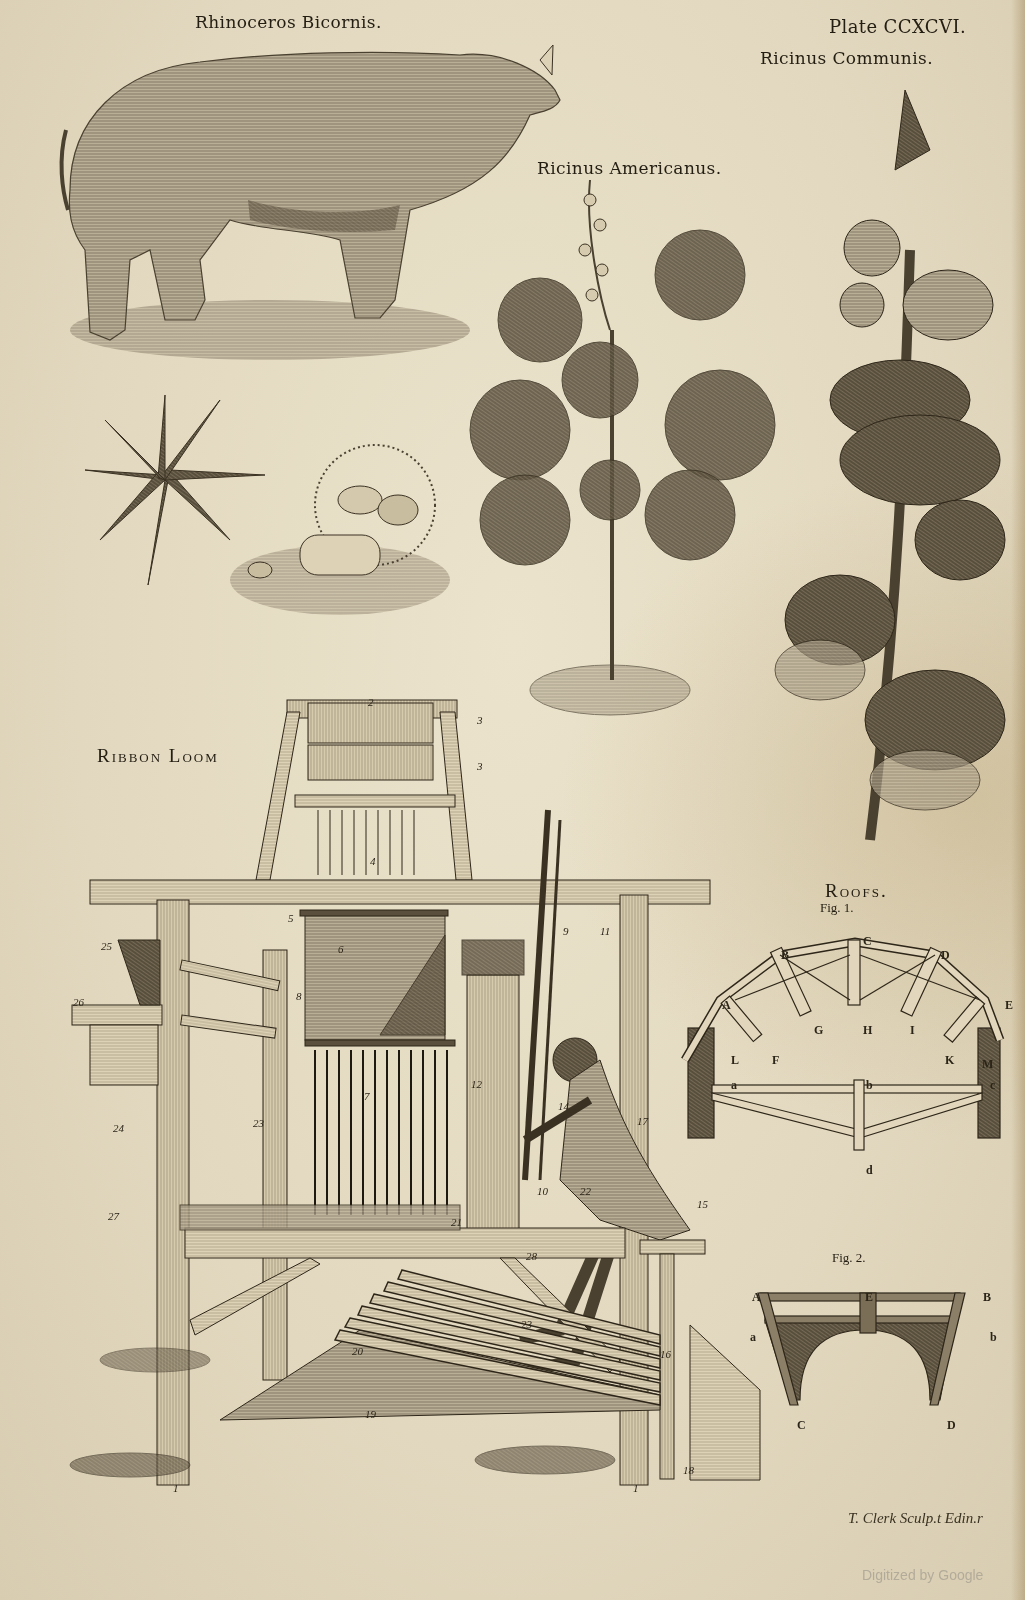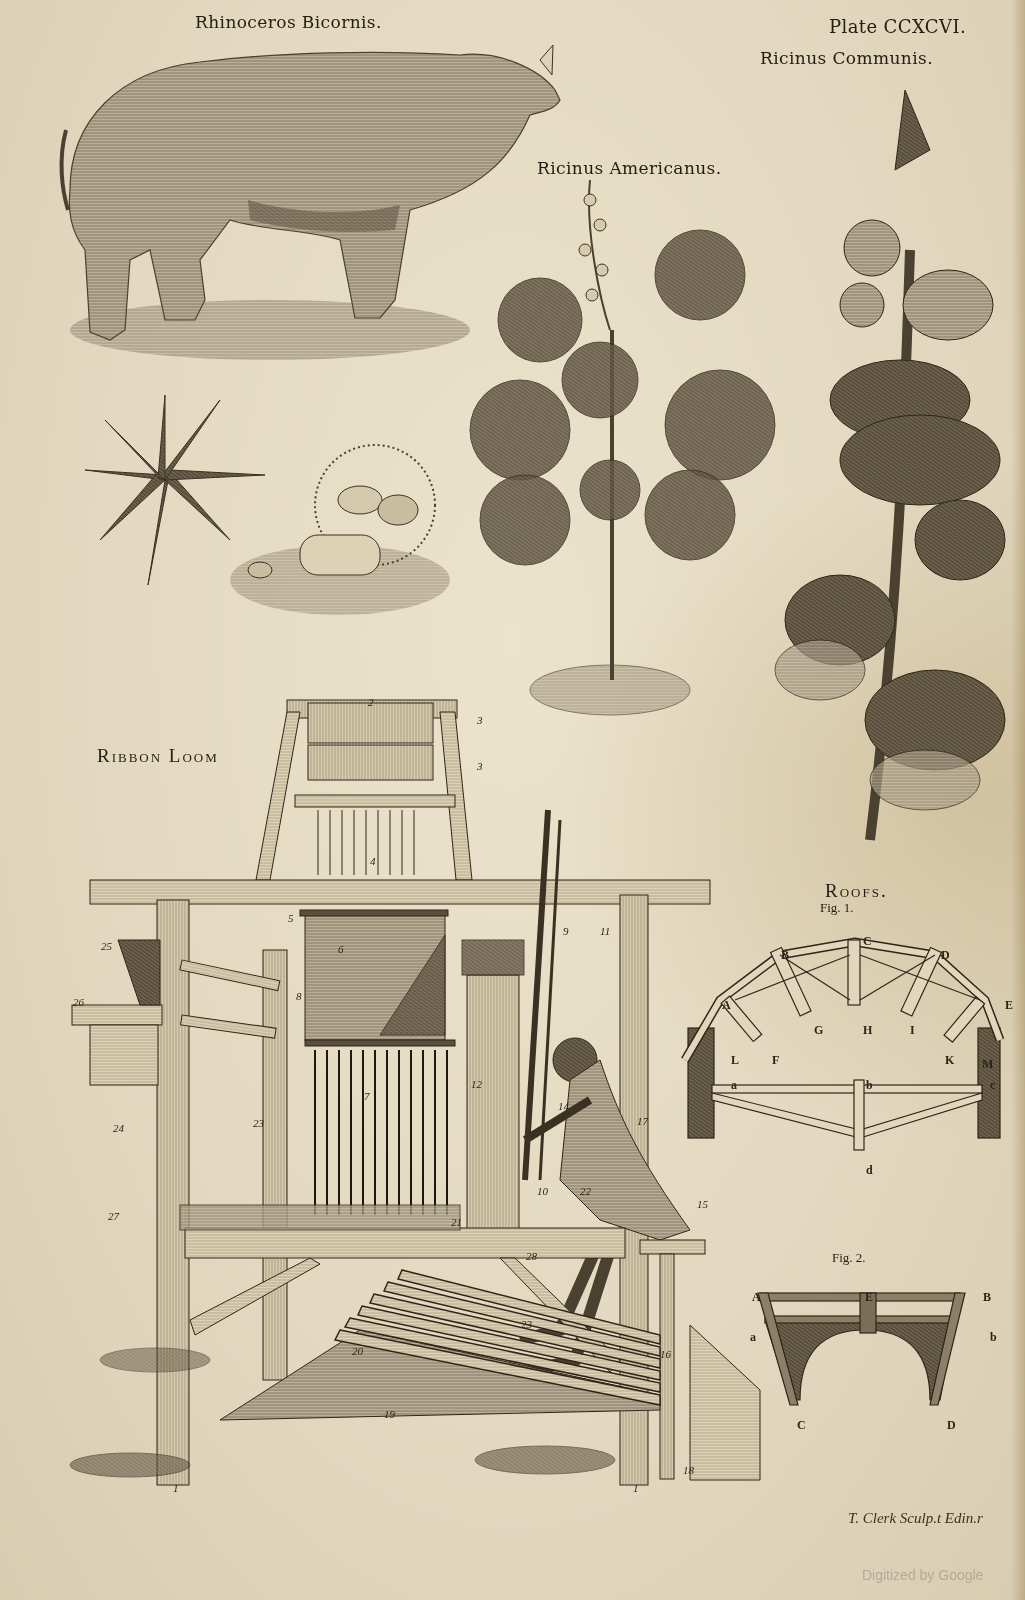--- a/index.html
+++ b/index.html
@@ -255,21 +255,21 @@
       <div class="lbl num" style="left: 455px; top: 1078px; margin-left: 16px;">12</div>
       <div class="lbl num" style="left: 558px; top: 1100px;">14</div>
       <div class="lbl num" style="left: 637px; top: 1115px;">17</div>
       <div class="lbl num" style="left: 537px; top: 1185px;">10</div>
       <div class="lbl num" style="left: 580px; top: 1185px;">22</div>
       <div class="lbl num" style="left: 697px; top: 1198px;">15</div>
       <div class="lbl num" style="left: 451px; top: 1216px;">21</div>
       <div class="lbl num" style="left: 526px; top: 1250px;">28</div>
       <div class="lbl num" style="left: 521px; top: 1318px;">23</div>
       <div class="lbl num" style="left: 312px; top: 1345px; margin-left: 40px;">20</div>
-      <div class="lbl num" style="left: 365px; top: 1408px; margin-left: 19px;">19</div>
+      <div class="lbl num" style="left: 365px; top: 1408px;">19</div>
       <div class="lbl num" style="left: 660px; top: 1348px;">16</div>
       <div class="lbl num" style="left: 683px; top: 1428px; margin-top: 36px;">18</div>
       <div class="lbl num" style="left: 173px; top: 1482px;">1</div>
       <div class="lbl num" style="left: 633px; top: 1482px;">1</div>
       <div class="lbl num" style="left: 101px; top: 940px;">25</div>
       <div class="lbl num" style="left: 73px; top: 996px;">26</div>
       <div class="lbl num" style="left: 253px; top: 1117px;">23</div>
       <div class="lbl num" style="left: 113px; top: 1122px;">24</div>
       <div class="lbl num" style="left: 108px; top: 1210px;">27</div>
     </div>

